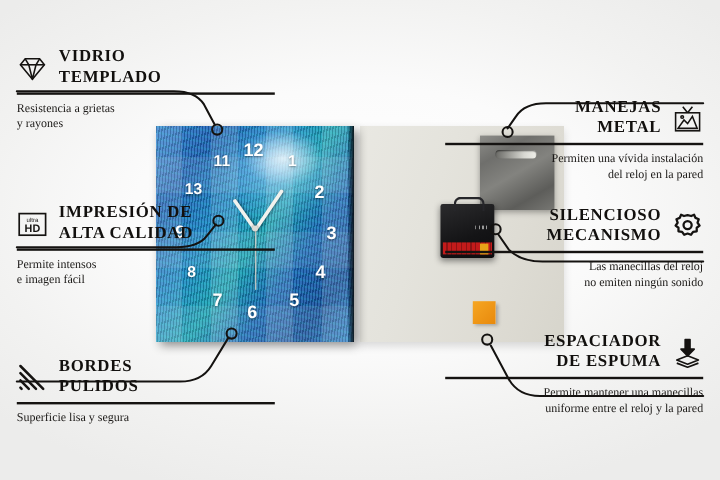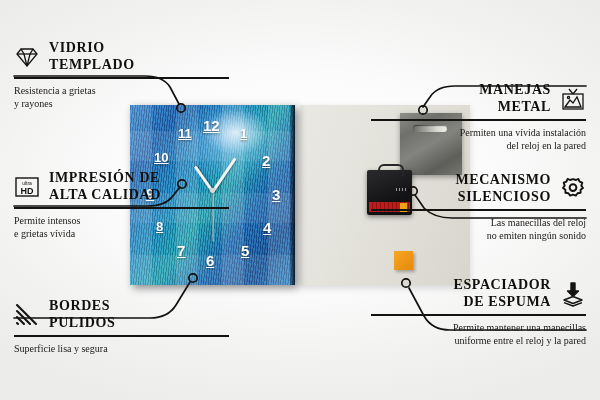--- a/index.html
+++ b/index.html
@@ -44,21 +44,20 @@
     background:radial-gradient(ellipse at center, rgba(255,255,255,.75) 0%, rgba(255,255,255,0) 70%);
   }
   #clock .edge{
     position:absolute;right:0;top:0;width:5px;height:100%;
     background:linear-gradient(90deg,rgba(0,0,0,.15),rgba(10,14,18,.92));
   }
   .num{
     position:absolute;color:#fff;font-family:"Liberation Sans",sans-serif;
     font-weight:bold;font-size:13px;line-height:1;
     text-shadow:0 1px 2px rgba(0,0,0,.45);
-    text-decoration:underline;
   }
   .hand{position:absolute;background:#f2f2ee;transform-origin:0 50%;border-radius:1px;
     box-shadow:0 1px 2px rgba(0,0,0,.35);}
   #hub{position:absolute;width:5px;height:5px;border-radius:50%;background:#dcdcd6;
     box-shadow:0 0 2px rgba(0,0,0,.5);}
   
   #hanger{
     position:absolute;left:400px;top:113px;width:62px;height:62px;
     background:linear-gradient(150deg,#8e8e8a 0%,#6f6f6c 25%,#83837f 50%,#5d5d5a 78%,#777773 100%);
     box-shadow:0 2px 5px rgba(0,0,0,.35);
@@ -120,21 +119,21 @@
       <span class="num" style="left:73px;top:13px;font-size:15px;">12</span>
       <span class="num" style="left:110px;top:22px;">1</span>
       <span class="num" style="left:132px;top:48px;font-size:15px;">2</span>
       <span class="num" style="left:142px;top:82px;font-size:15px;">3</span>
       <span class="num" style="left:133px;top:115px;font-size:15px;">4</span>
       <span class="num" style="left:111px;top:138px;font-size:15px;">5</span>
       <span class="num" style="left:76px;top:148px;font-size:15px;">6</span>
       <span class="num" style="left:47px;top:138px;font-size:15px;">7</span>
       <span class="num" style="left:26px;top:115px;">8</span>
       <span class="num" style="left:16px;top:81px;font-size:15px;">9</span>
-      <span class="num" style="left:24px;top:46px;">10</span>
+      <span class="num" style="left:24px;top:46px;">13</span>
       <span class="num" style="left:48px;top:22px;">11</span>
 
       <div class="hand" style="left:83px;top:85px;width:31px;height:3.4px;transform:rotate(-125deg);"></div>
       <div class="hand" style="left:83px;top:85px;width:40px;height:3px;transform:rotate(-56deg);"></div>
       <div class="hand" style="left:83px;top:86px;width:50px;height:1.2px;background:#cfcfc9;transform:rotate(90deg);"></div>
       <div id="hub" style="left:80px;top:83px;"></div>
       <div class="edge"></div>
     </div>
   </div>
 
@@ -203,21 +202,21 @@
         </svg>
       </span>
       <div>
         <div class="ctitle">IMPRESIÓN DE</div>
         <div class="ctitle">ALTA CALIDAD</div>
       </div>
     </div>
     <div class="rule"></div>
     <div class="cdesc">
       <div>Permite intensos</div>
-      <div>e grietas vívida</div>
+      <div>e imagen fácil</div>
     </div>
   </div>
 
   <div class="callout left" style="left:14px;top:275px;margin-top:23px;">
     <div class="chead">
       <span class="ico">
         <svg viewBox="0 0 26 26" width="26" height="26">
           <g stroke="#151311" stroke-width="2.1" stroke-linecap="round">
             <line x1="3" y1="3" x2="22" y2="22"></line>
             <line x1="3" y1="9" x2="16" y2="22"></line>
@@ -265,22 +264,22 @@
     <div class="chead">
       <span class="ico">
         <svg viewBox="0 0 26 26" width="26" height="26">
           <g fill="none" stroke="#151311" stroke-width="1.9" stroke-linecap="round" stroke-linejoin="round">
             <path d="M13,3.2 L16,4 L18.4,2.9 L19.6,5.6 L22.3,6.7 L21.3,9.6 L23,12 L20.6,13.8 L20.6,16.8 L17.6,17.2 L15.8,19.6 L13,18.6 L10.2,19.6 L8.4,17.2 L5.4,16.8 L5.4,13.8 L3,12 L4.7,9.6 L3.7,6.7 L6.4,5.6 L7.6,2.9 L10,4 Z"></path>
             <circle cx="13" cy="11.6" r="3.4"></circle>
           </g>
         </svg>
       </span>
       <div>
+        <div class="ctitle">SILENCIOSO</div>
         <div class="ctitle">MECANISMO</div>
-        <div class="ctitle">SILENCIOSO</div>
       </div>
     </div>
     <div class="rule"></div>
     <div class="cdesc">
       <div>Las manecillas del reloj</div>
       <div>no emiten ningún sonido</div>
     </div>
   </div>
 
   <div class="callout right" style="left:371px;top:277px;">

